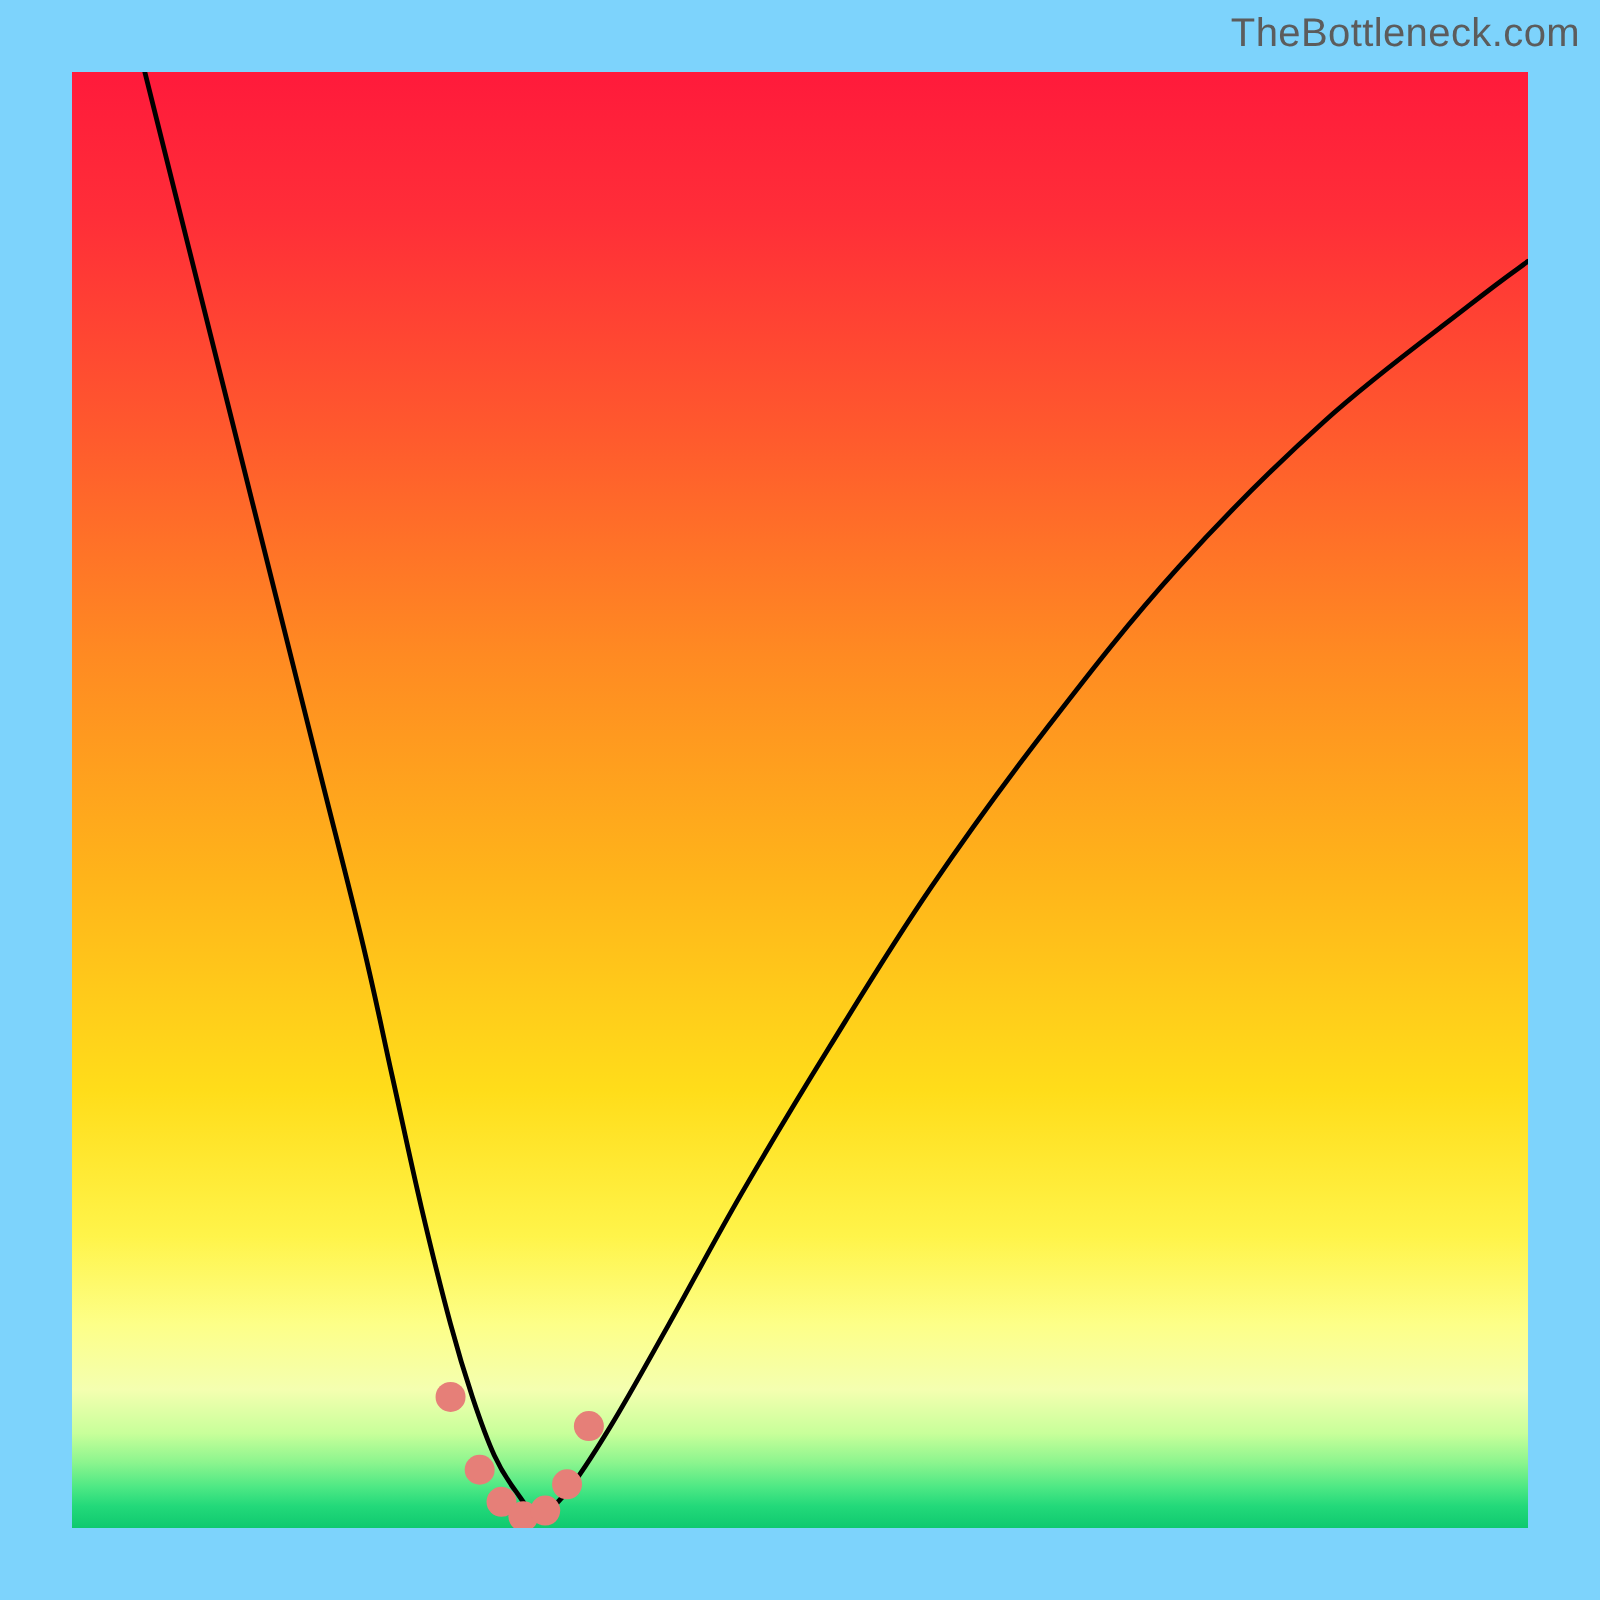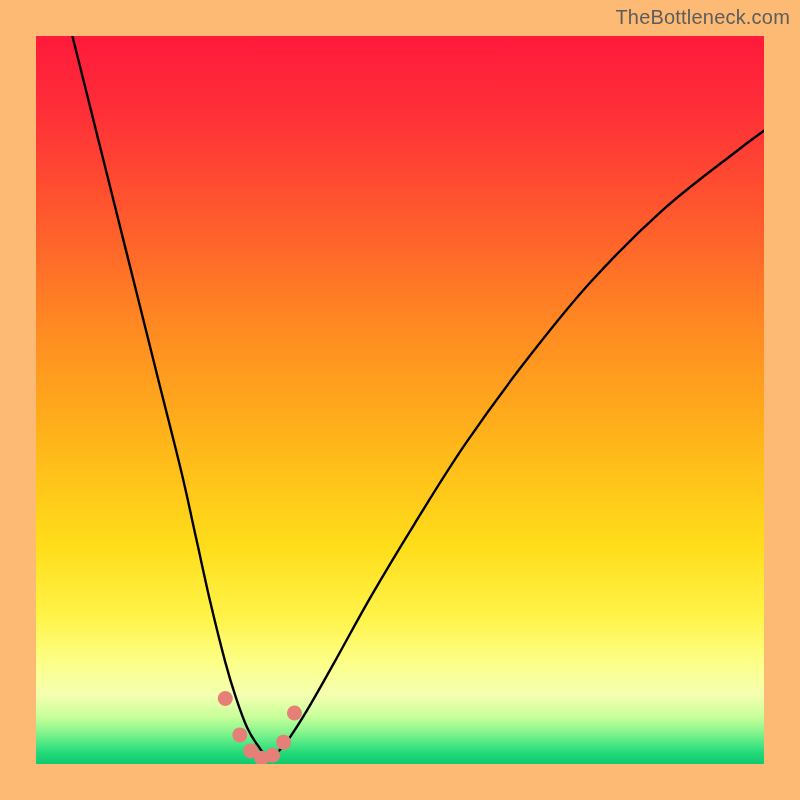--- a/index.html
+++ b/index.html
@@ -9,21 +9,21 @@
     height: 800px;
     overflow: hidden;
     background: #000;
     font-family: Arial, Helvetica, sans-serif;
   }
   .frame {
     position: absolute;
     top: 0; left: 0;
     width: 800px;
     height: 800px;
-    background: #fdba74;
+    background: #7dd3fc;
   }
   .plot-area {
     position: absolute;
     top: 36px;
     left: 36px;
     width: 728px;
     height: 728px;
     overflow: hidden;
   }
   .gradient {

